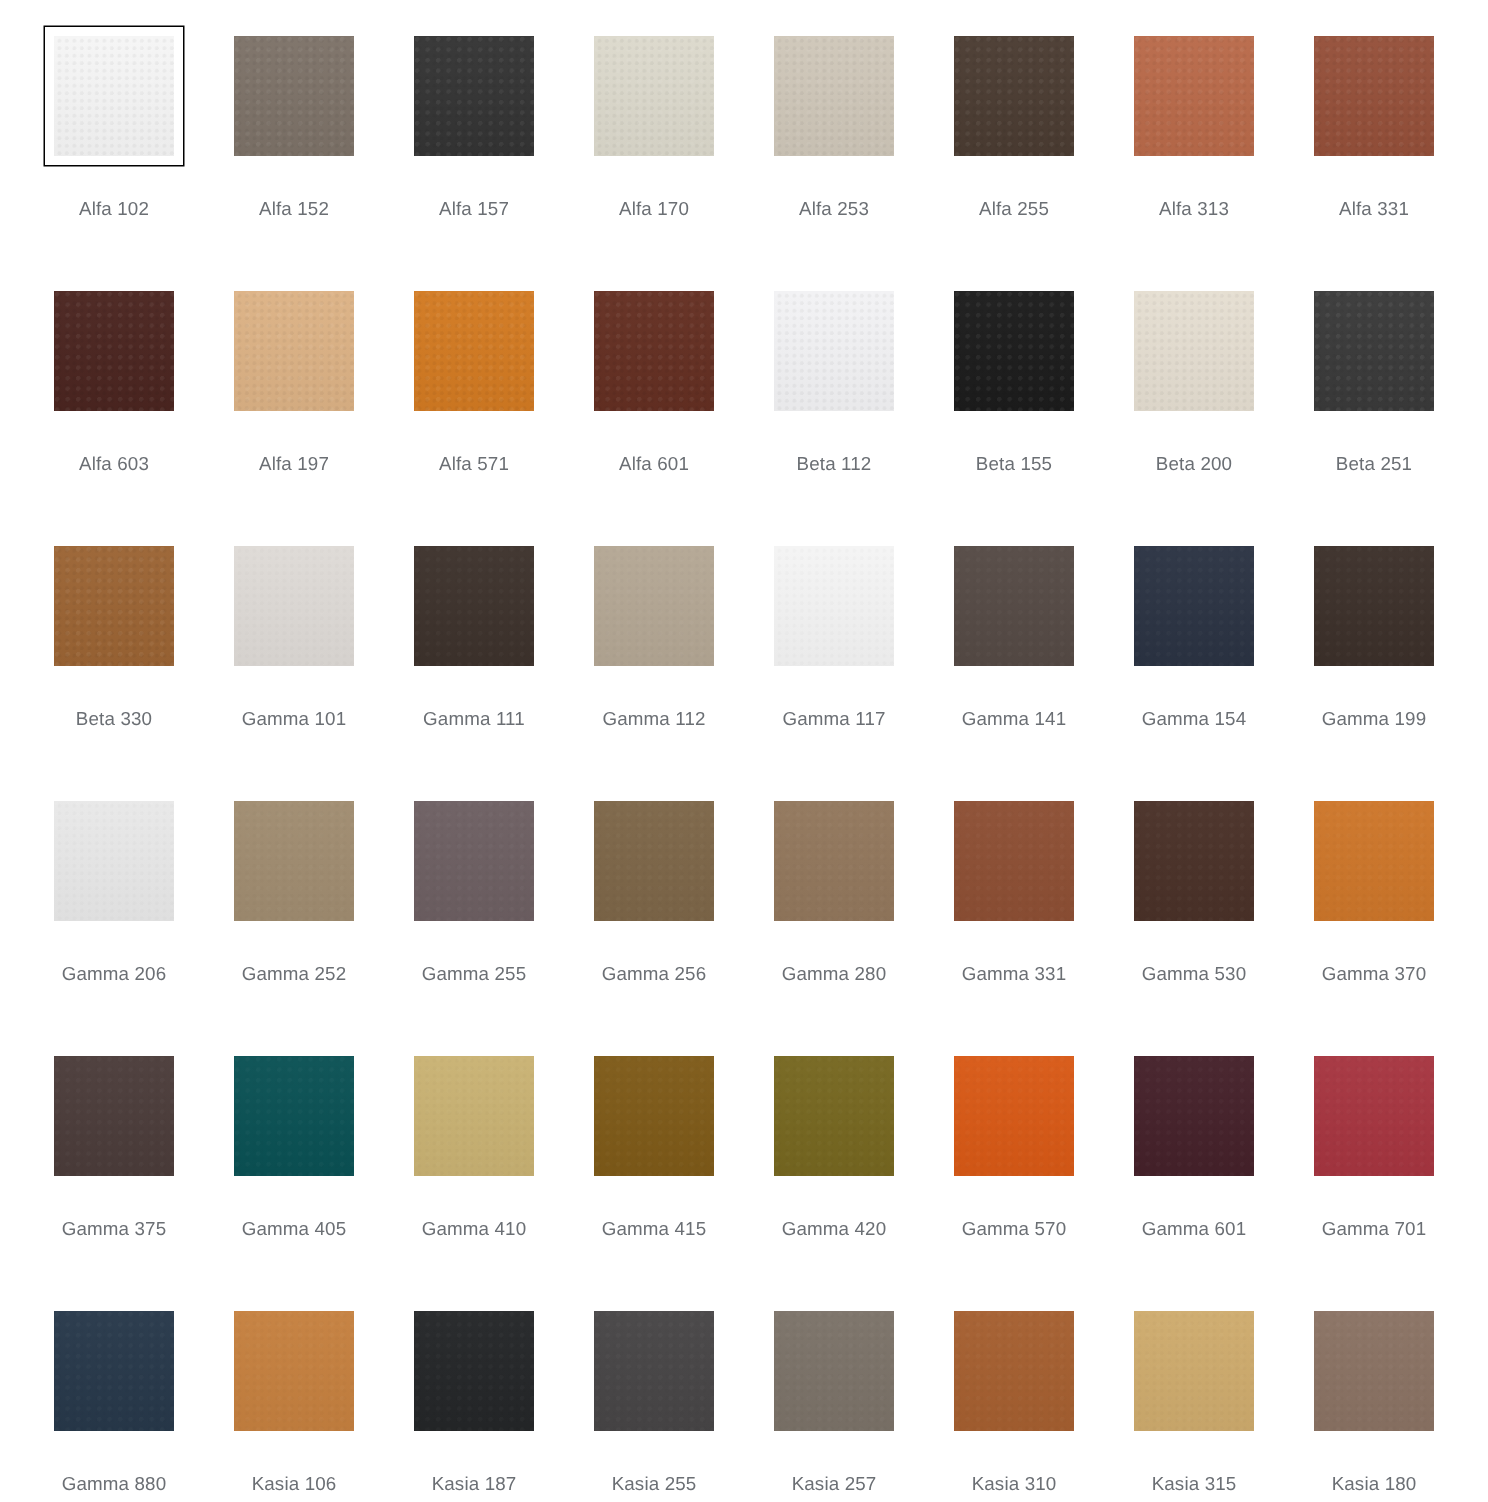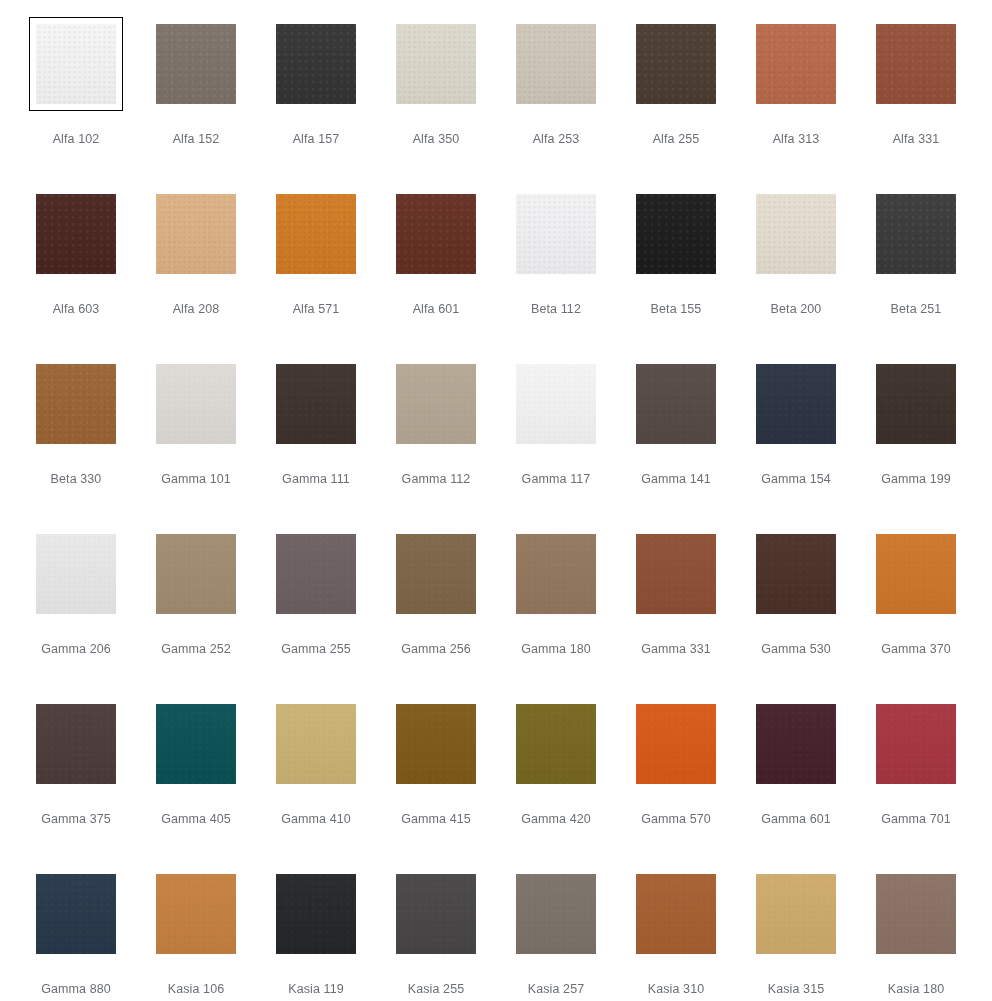--- a/index.html
+++ b/index.html
@@ -83,21 +83,21 @@
     <div class="swatch-cell">
       <div class="swatch-frame">
         <div class="swatch-chip" style="background-color: rgb(52, 52, 52); background-image: radial-gradient(circle at 30% 30%, rgba(255, 255, 255, 0.055) 0px, rgba(255, 255, 255, 0.055) 1.4px, rgba(0, 0, 0, 0) 1.6px), radial-gradient(circle at 70% 65%, rgba(0, 0, 0, 0.04) 0px, rgba(0, 0, 0, 0.04) 1.2px, rgba(0, 0, 0, 0) 1.4px), linear-gradient(rgba(255, 255, 255, 0.03), rgba(0, 0, 0, 0.04));"></div>
       </div>
       <div class="swatch-label">Alfa 157</div>
     </div>
     <div class="swatch-cell">
       <div class="swatch-frame">
         <div class="swatch-chip" style="background-color: rgb(220, 217, 204); background-image: radial-gradient(circle at 30% 30%, rgba(255, 255, 255, 0.055) 0px, rgba(255, 255, 255, 0.055) 1.4px, rgba(0, 0, 0, 0) 1.6px), radial-gradient(circle at 70% 65%, rgba(0, 0, 0, 0.04) 0px, rgba(0, 0, 0, 0.04) 1.2px, rgba(0, 0, 0, 0) 1.4px), linear-gradient(rgba(255, 255, 255, 0.03), rgba(0, 0, 0, 0.04));"></div>
       </div>
-      <div class="swatch-label">Alfa 350</div>
+      <div class="swatch-label">Alfa 170</div>
     </div>
     <div class="swatch-cell">
       <div class="swatch-frame">
         <div class="swatch-chip" style="background-color: rgb(207, 199, 185); background-image: radial-gradient(circle at 30% 30%, rgba(255, 255, 255, 0.055) 0px, rgba(255, 255, 255, 0.055) 1.4px, rgba(0, 0, 0, 0) 1.6px), radial-gradient(circle at 70% 65%, rgba(0, 0, 0, 0.04) 0px, rgba(0, 0, 0, 0.04) 1.2px, rgba(0, 0, 0, 0) 1.4px), linear-gradient(rgba(255, 255, 255, 0.03), rgba(0, 0, 0, 0.04));"></div>
       </div>
       <div class="swatch-label">Alfa 253</div>
     </div>
     <div class="swatch-cell">
       <div class="swatch-frame">
         <div class="swatch-chip" style="background-color: rgb(75, 60, 50); background-image: radial-gradient(circle at 30% 30%, rgba(255, 255, 255, 0.055) 0px, rgba(255, 255, 255, 0.055) 1.4px, rgba(0, 0, 0, 0) 1.6px), radial-gradient(circle at 70% 65%, rgba(0, 0, 0, 0.04) 0px, rgba(0, 0, 0, 0.04) 1.2px, rgba(0, 0, 0, 0) 1.4px), linear-gradient(rgba(255, 255, 255, 0.03), rgba(0, 0, 0, 0.04));"></div>
@@ -119,21 +119,21 @@
     <div class="swatch-cell">
       <div class="swatch-frame">
         <div class="swatch-chip" style="background-color: rgb(75, 37, 32); background-image: radial-gradient(circle at 30% 30%, rgba(255, 255, 255, 0.055) 0px, rgba(255, 255, 255, 0.055) 1.4px, rgba(0, 0, 0, 0) 1.6px), radial-gradient(circle at 70% 65%, rgba(0, 0, 0, 0.04) 0px, rgba(0, 0, 0, 0.04) 1.2px, rgba(0, 0, 0, 0) 1.4px), linear-gradient(rgba(255, 255, 255, 0.03), rgba(0, 0, 0, 0.04));"></div>
       </div>
       <div class="swatch-label">Alfa 603</div>
     </div>
     <div class="swatch-cell">
       <div class="swatch-frame">
         <div class="swatch-chip" style="background-color: rgb(220, 178, 133); background-image: radial-gradient(circle at 30% 30%, rgba(255, 255, 255, 0.055) 0px, rgba(255, 255, 255, 0.055) 1.4px, rgba(0, 0, 0, 0) 1.6px), radial-gradient(circle at 70% 65%, rgba(0, 0, 0, 0.04) 0px, rgba(0, 0, 0, 0.04) 1.2px, rgba(0, 0, 0, 0) 1.4px), linear-gradient(rgba(255, 255, 255, 0.03), rgba(0, 0, 0, 0.04));"></div>
       </div>
-      <div class="swatch-label">Alfa 208</div>
+      <div class="swatch-label">Alfa 197</div>
     </div>
     <div class="swatch-cell">
       <div class="swatch-frame">
         <div class="swatch-chip" style="background-color: rgb(210, 122, 34); background-image: radial-gradient(circle at 30% 30%, rgba(255, 255, 255, 0.055) 0px, rgba(255, 255, 255, 0.055) 1.4px, rgba(0, 0, 0, 0) 1.6px), radial-gradient(circle at 70% 65%, rgba(0, 0, 0, 0.04) 0px, rgba(0, 0, 0, 0.04) 1.2px, rgba(0, 0, 0, 0) 1.4px), linear-gradient(rgba(255, 255, 255, 0.03), rgba(0, 0, 0, 0.04));"></div>
       </div>
       <div class="swatch-label">Alfa 571</div>
     </div>
     <div class="swatch-cell">
       <div class="swatch-frame">
         <div class="swatch-chip" style="background-color: rgb(100, 47, 34); background-image: radial-gradient(circle at 30% 30%, rgba(255, 255, 255, 0.055) 0px, rgba(255, 255, 255, 0.055) 1.4px, rgba(0, 0, 0, 0) 1.6px), radial-gradient(circle at 70% 65%, rgba(0, 0, 0, 0.04) 0px, rgba(0, 0, 0, 0.04) 1.2px, rgba(0, 0, 0, 0) 1.4px), linear-gradient(rgba(255, 255, 255, 0.03), rgba(0, 0, 0, 0.04));"></div>
@@ -233,21 +233,21 @@
     <div class="swatch-cell">
       <div class="swatch-frame">
         <div class="swatch-chip" style="background-color: rgb(125, 102, 72); background-image: radial-gradient(circle at 30% 30%, rgba(255, 255, 255, 0.024) 0px, rgba(255, 255, 255, 0.024) 1.4px, rgba(0, 0, 0, 0) 1.6px), radial-gradient(circle at 70% 65%, rgba(0, 0, 0, 0.016) 0px, rgba(0, 0, 0, 0.016) 1.2px, rgba(0, 0, 0, 0) 1.4px), linear-gradient(rgba(255, 255, 255, 0.03), rgba(0, 0, 0, 0.04));"></div>
       </div>
       <div class="swatch-label">Gamma 256</div>
     </div>
     <div class="swatch-cell">
       <div class="swatch-frame">
         <div class="swatch-chip" style="background-color: rgb(146, 119, 92); background-image: radial-gradient(circle at 30% 30%, rgba(255, 255, 255, 0.024) 0px, rgba(255, 255, 255, 0.024) 1.4px, rgba(0, 0, 0, 0) 1.6px), radial-gradient(circle at 70% 65%, rgba(0, 0, 0, 0.016) 0px, rgba(0, 0, 0, 0.016) 1.2px, rgba(0, 0, 0, 0) 1.4px), linear-gradient(rgba(255, 255, 255, 0.03), rgba(0, 0, 0, 0.04));"></div>
       </div>
-      <div class="swatch-label">Gamma 180</div>
+      <div class="swatch-label">Gamma 280</div>
     </div>
     <div class="swatch-cell">
       <div class="swatch-frame">
         <div class="swatch-chip" style="background-color: rgb(141, 79, 52); background-image: radial-gradient(circle at 30% 30%, rgba(255, 255, 255, 0.024) 0px, rgba(255, 255, 255, 0.024) 1.4px, rgba(0, 0, 0, 0) 1.6px), radial-gradient(circle at 70% 65%, rgba(0, 0, 0, 0.016) 0px, rgba(0, 0, 0, 0.016) 1.2px, rgba(0, 0, 0, 0) 1.4px), linear-gradient(rgba(255, 255, 255, 0.03), rgba(0, 0, 0, 0.04));"></div>
       </div>
       <div class="swatch-label">Gamma 331</div>
     </div>
     <div class="swatch-cell">
       <div class="swatch-frame">
         <div class="swatch-chip" style="background-color: rgb(74, 49, 40); background-image: radial-gradient(circle at 30% 30%, rgba(255, 255, 255, 0.024) 0px, rgba(255, 255, 255, 0.024) 1.4px, rgba(0, 0, 0, 0) 1.6px), radial-gradient(circle at 70% 65%, rgba(0, 0, 0, 0.016) 0px, rgba(0, 0, 0, 0.016) 1.2px, rgba(0, 0, 0, 0) 1.4px), linear-gradient(rgba(255, 255, 255, 0.03), rgba(0, 0, 0, 0.04));"></div>
@@ -317,21 +317,21 @@
     <div class="swatch-cell">
       <div class="swatch-frame">
         <div class="swatch-chip" style="background-color: rgb(197, 128, 63); background-image: radial-gradient(circle at 30% 30%, rgba(255, 255, 255, 0.024) 0px, rgba(255, 255, 255, 0.024) 1.4px, rgba(0, 0, 0, 0) 1.6px), radial-gradient(circle at 70% 65%, rgba(0, 0, 0, 0.016) 0px, rgba(0, 0, 0, 0.016) 1.2px, rgba(0, 0, 0, 0) 1.4px), linear-gradient(rgba(255, 255, 255, 0.03), rgba(0, 0, 0, 0.04));"></div>
       </div>
       <div class="swatch-label">Kasia 106</div>
     </div>
     <div class="swatch-cell">
       <div class="swatch-frame">
         <div class="swatch-chip" style="background-color: rgb(36, 38, 40); background-image: radial-gradient(circle at 30% 30%, rgba(255, 255, 255, 0.024) 0px, rgba(255, 255, 255, 0.024) 1.4px, rgba(0, 0, 0, 0) 1.6px), radial-gradient(circle at 70% 65%, rgba(0, 0, 0, 0.016) 0px, rgba(0, 0, 0, 0.016) 1.2px, rgba(0, 0, 0, 0) 1.4px), linear-gradient(rgba(255, 255, 255, 0.03), rgba(0, 0, 0, 0.04));"></div>
       </div>
-      <div class="swatch-label">Kasia 119</div>
+      <div class="swatch-label">Kasia 187</div>
     </div>
     <div class="swatch-cell">
       <div class="swatch-frame">
         <div class="swatch-chip" style="background-color: rgb(71, 69, 70); background-image: radial-gradient(circle at 30% 30%, rgba(255, 255, 255, 0.024) 0px, rgba(255, 255, 255, 0.024) 1.4px, rgba(0, 0, 0, 0) 1.6px), radial-gradient(circle at 70% 65%, rgba(0, 0, 0, 0.016) 0px, rgba(0, 0, 0, 0.016) 1.2px, rgba(0, 0, 0, 0) 1.4px), linear-gradient(rgba(255, 255, 255, 0.03), rgba(0, 0, 0, 0.04));"></div>
       </div>
       <div class="swatch-label">Kasia 255</div>
     </div>
     <div class="swatch-cell">
       <div class="swatch-frame">
         <div class="swatch-chip" style="background-color: rgb(123, 114, 104); background-image: radial-gradient(circle at 30% 30%, rgba(255, 255, 255, 0.024) 0px, rgba(255, 255, 255, 0.024) 1.4px, rgba(0, 0, 0, 0) 1.6px), radial-gradient(circle at 70% 65%, rgba(0, 0, 0, 0.016) 0px, rgba(0, 0, 0, 0.016) 1.2px, rgba(0, 0, 0, 0) 1.4px), linear-gradient(rgba(255, 255, 255, 0.03), rgba(0, 0, 0, 0.04));"></div>

